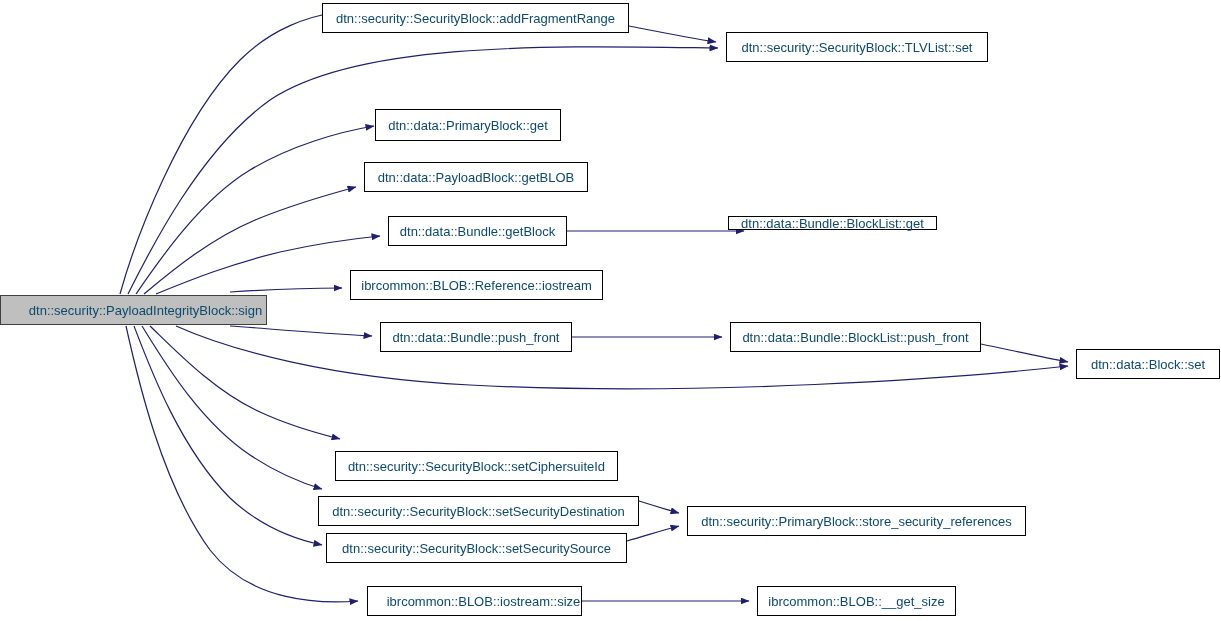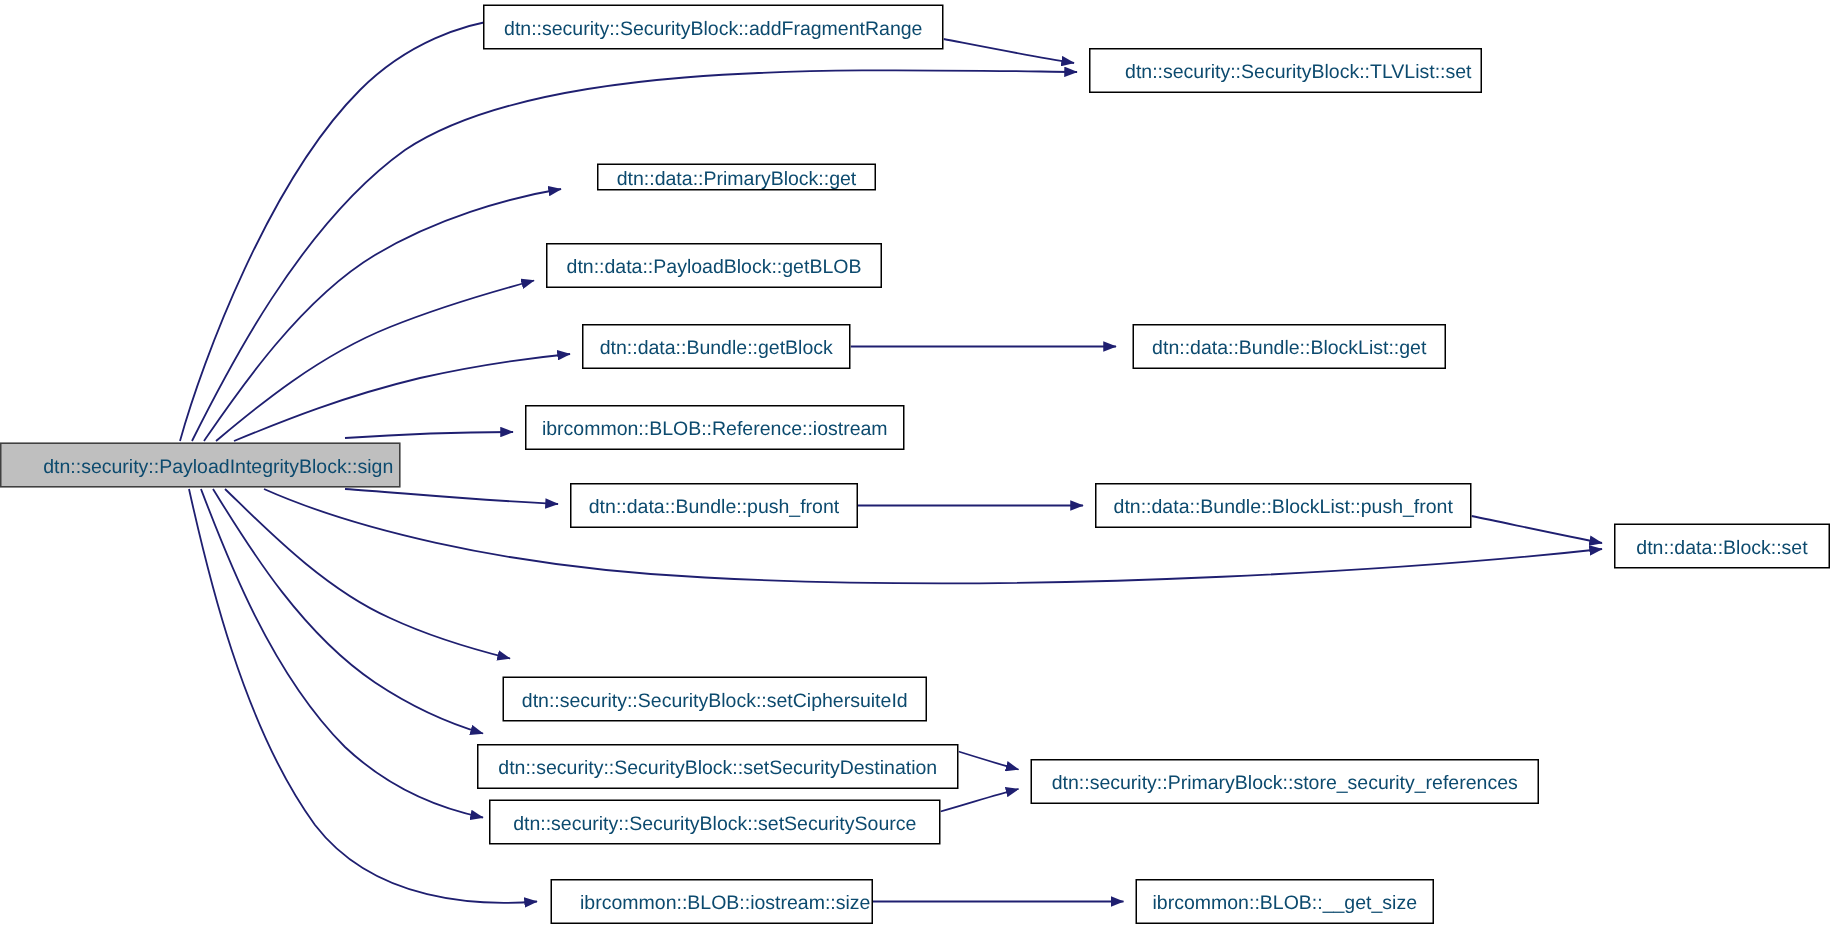--- a/index.html
+++ b/index.html
@@ -80,33 +80,33 @@
       </g>
   </svg>
 
   <div id="nodes-group">
       <div class="node root" style="left: 0px; top: 295px; width: 267px; height: 30px; padding-left: 24px;">
         <span class="node-label">dtn::security::PayloadIntegrityBlock::sign</span>
       </div>
       <div class="node" style="left: 322px; top: 3px; width: 307px; height: 30px;">
         <span class="node-label">dtn::security::SecurityBlock::addFragmentRange</span>
       </div>
-      <div class="node" style="left: 726px; top: 32px; width: 262px; height: 30px; justify-content: flex-end;">
+      <div class="node" style="left: 726px; top: 32px; width: 262px; height: 30px;">
         <span class="node-label">dtn::security::SecurityBlock::TLVList::set</span>
       </div>
-      <div class="node" style="left: 398px; top: 109px; width: 186px; height: 18px;">
+      <div class="node" style="left: 375px; top: 109px; width: 186px; height: 32px;">
         <span class="node-label">dtn::data::PrimaryBlock::get</span>
       </div>
       <div class="node" style="left: 364px; top: 162px; width: 224px; height: 30px;">
         <span class="node-label">dtn::data::PayloadBlock::getBLOB</span>
       </div>
       <div class="node" style="left: 388px; top: 216px; width: 179px; height: 30px;">
         <span class="node-label">dtn::data::Bundle::getBlock</span>
       </div>
-      <div class="node" style="left: 755px; top: 216px; width: 209px; height: 30px;">
+      <div class="node" style="left: 728px; top: 216px; width: 209px; height: 14px;">
         <span class="node-label">dtn::data::Bundle::BlockList::get</span>
       </div>
       <div class="node" style="left: 350px; top: 270px; width: 253px; height: 30px;">
         <span class="node-label">ibrcommon::BLOB::Reference::iostream</span>
       </div>
       <div class="node" style="left: 380px; top: 322px; width: 192px; height: 30px;">
         <span class="node-label">dtn::data::Bundle::push_front</span>
       </div>
       <div class="node" style="left: 730px; top: 322px; width: 251px; height: 30px;">
         <span class="node-label">dtn::data::Bundle::BlockList::push_front</span>

